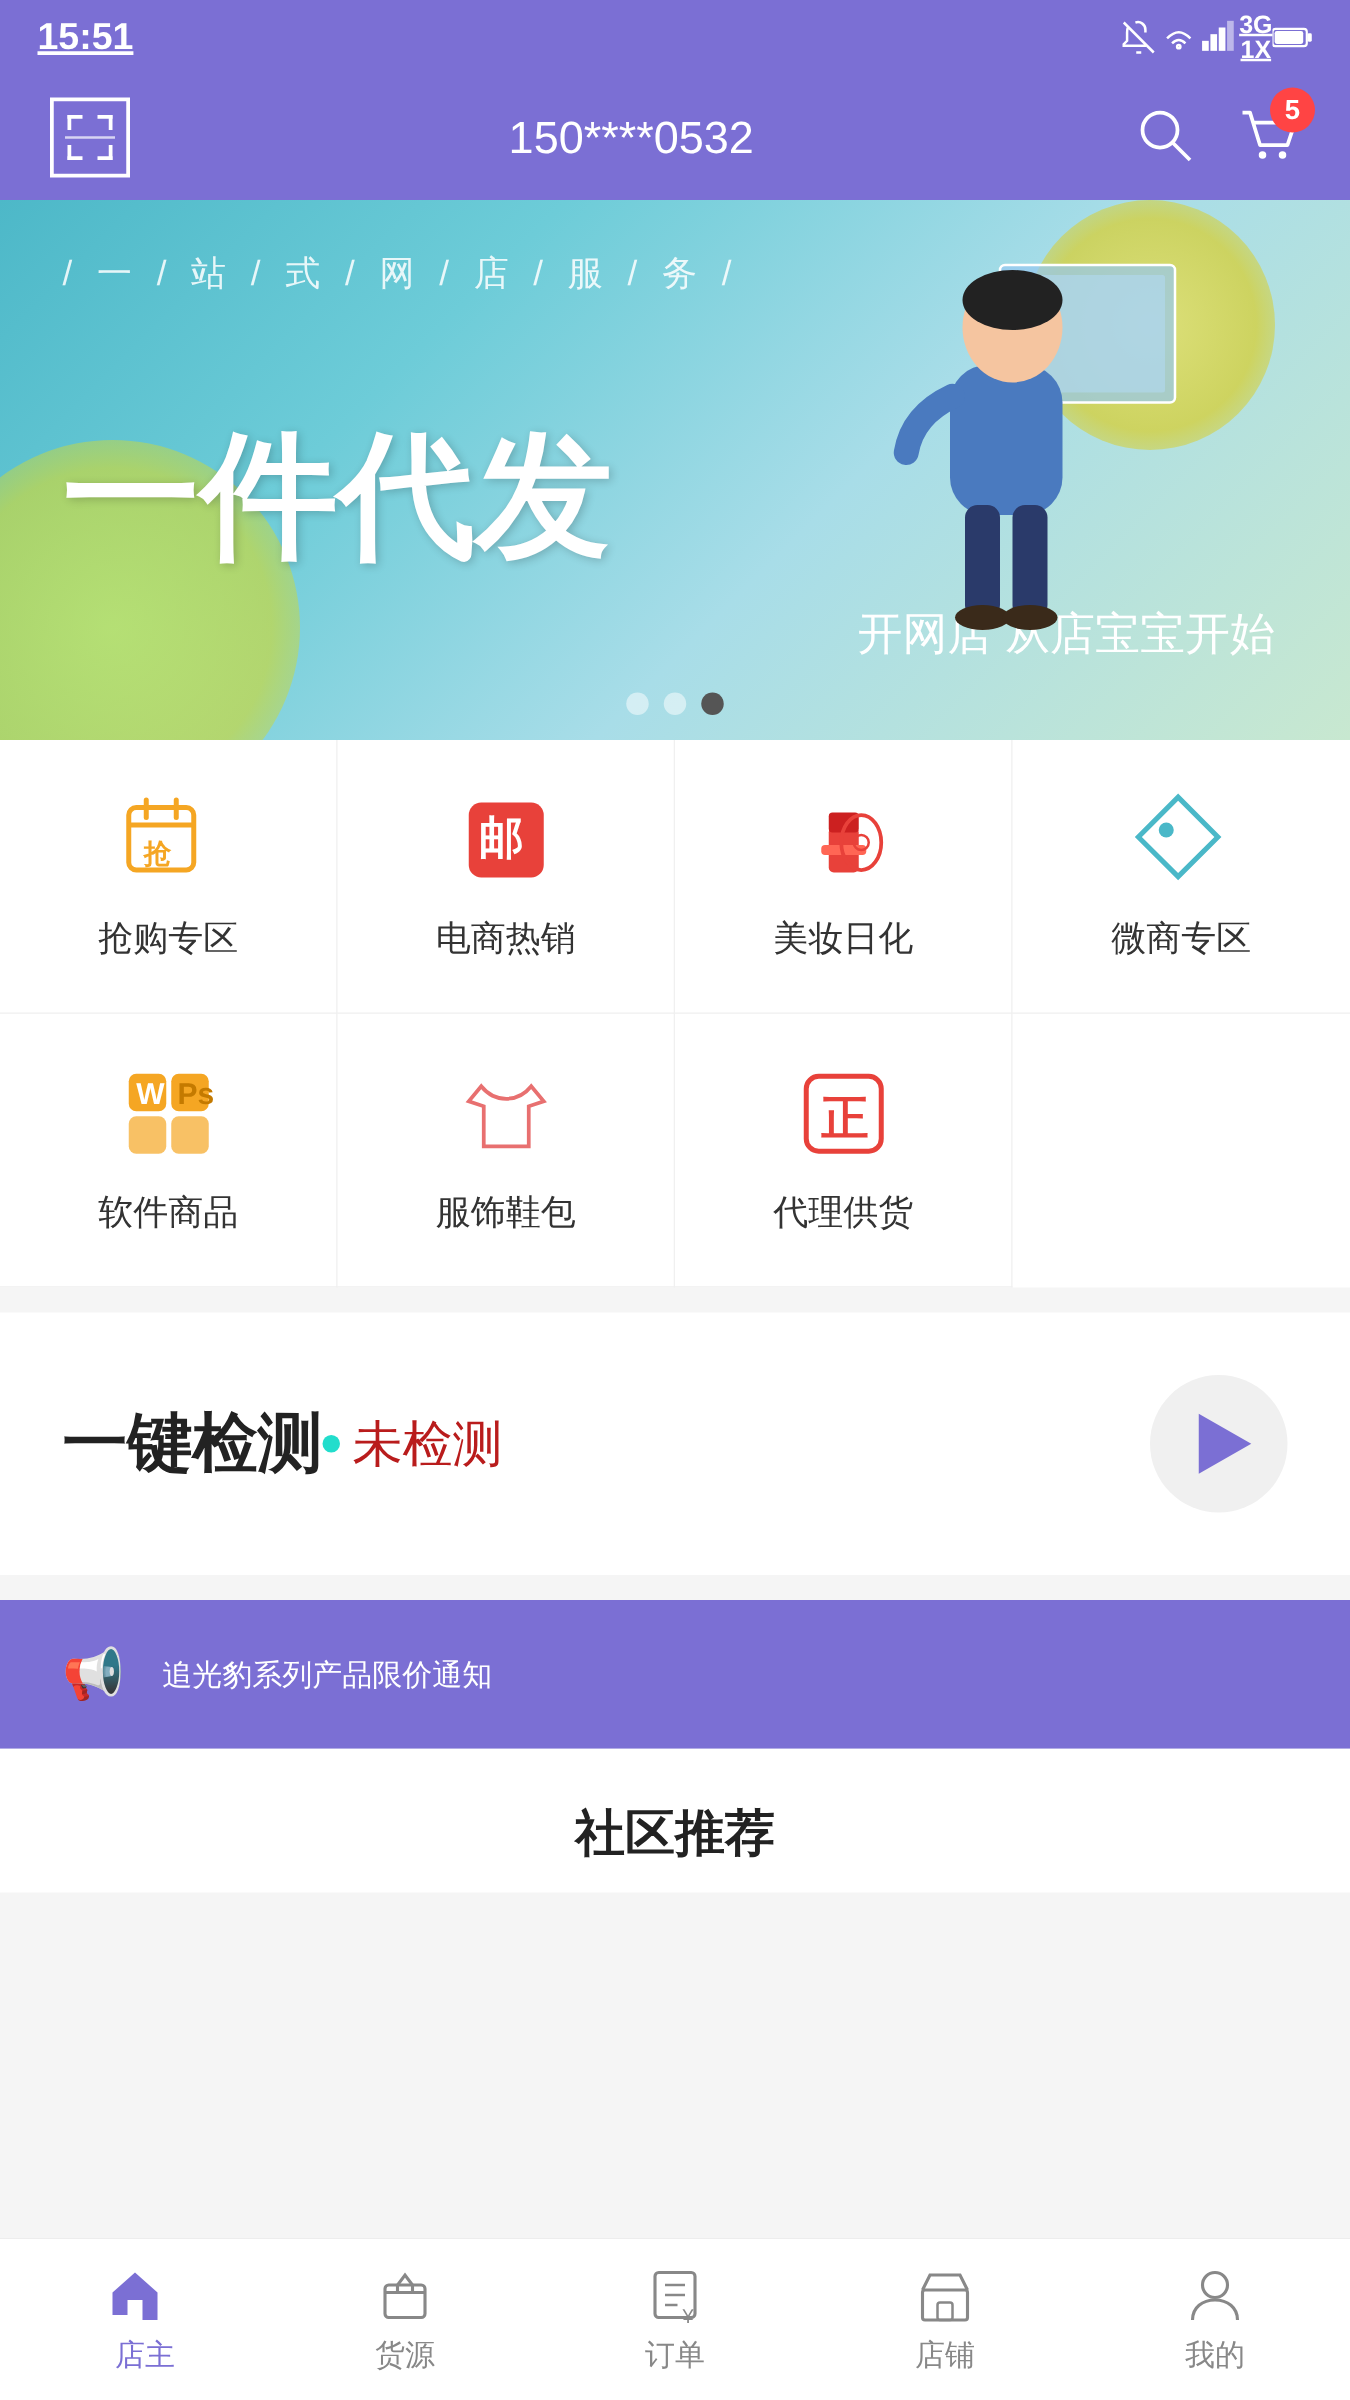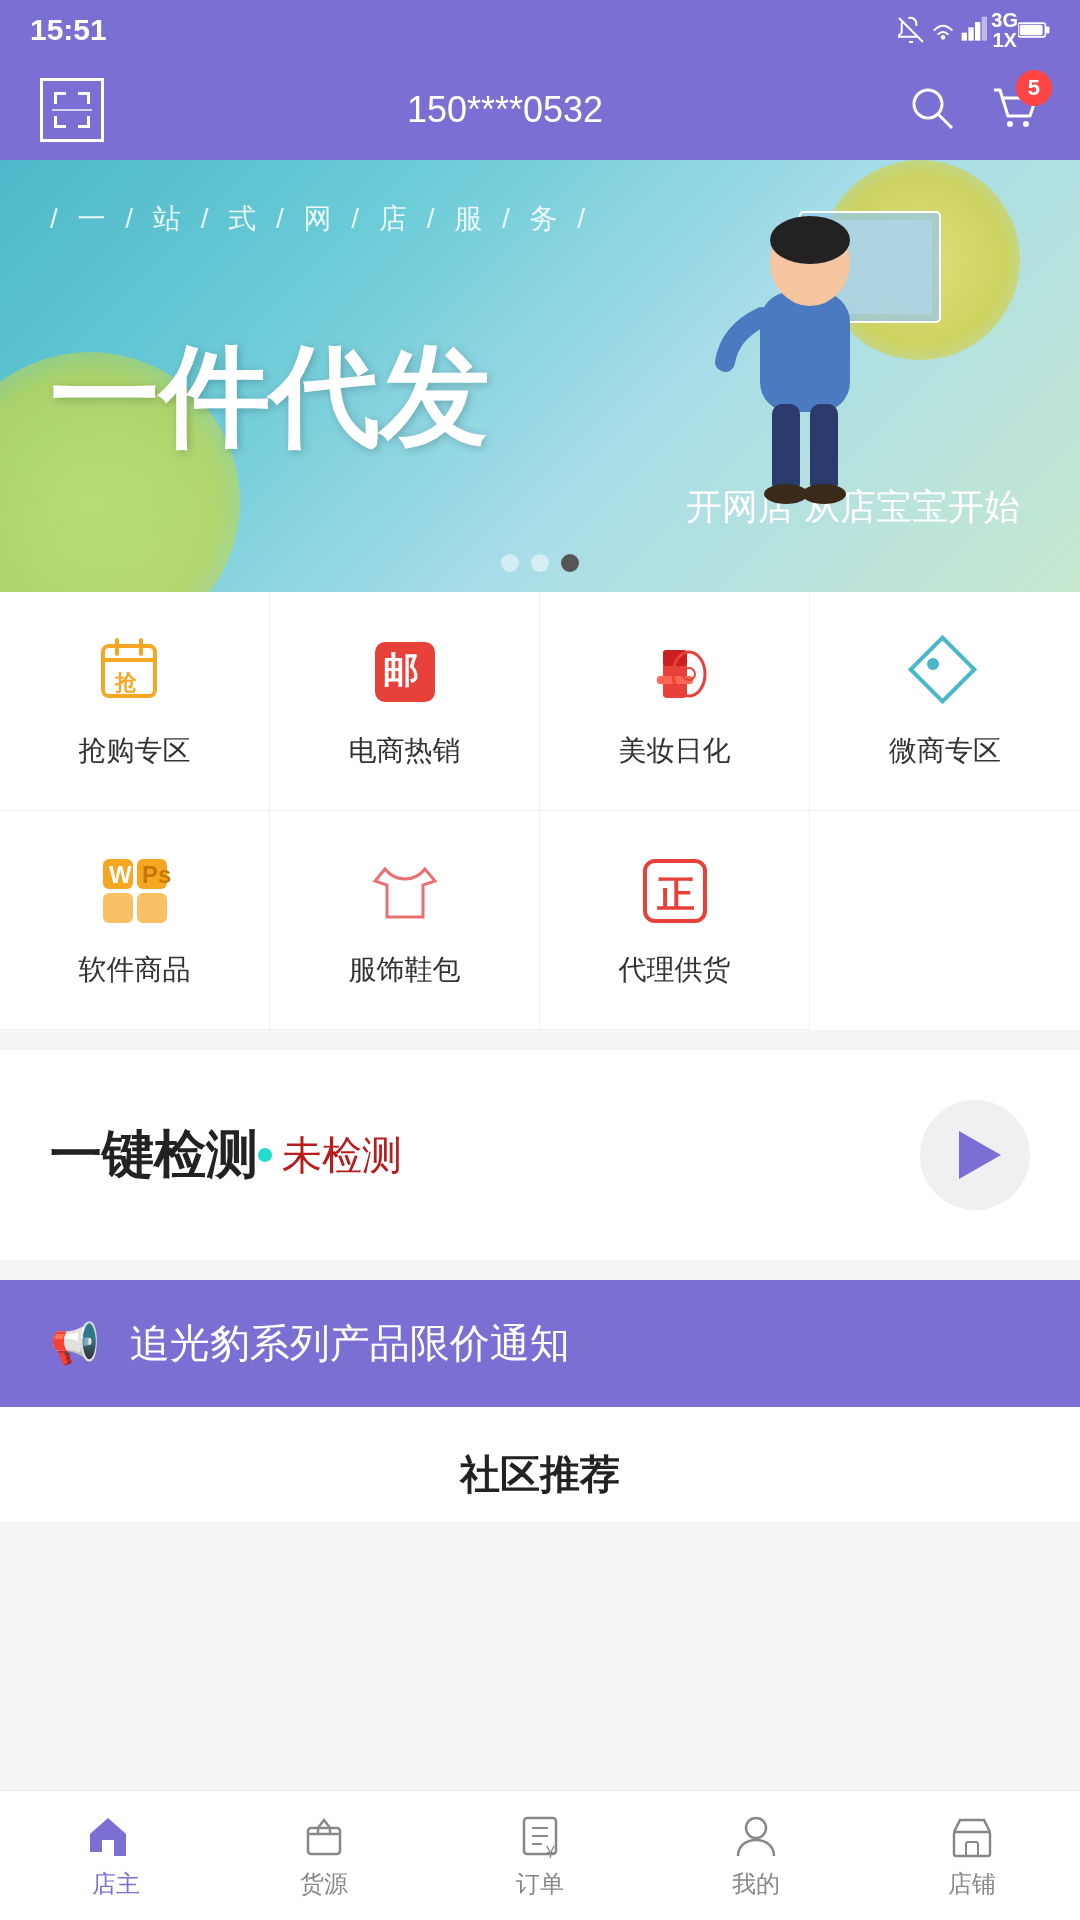--- a/index.html
+++ b/index.html
@@ -16,20 +16,21 @@
     .status-bar {
       background: #7b6fd4;
       height: 60px;
       display: flex;
       align-items: center;
       justify-content: space-between;
       padding: 0 30px;
       color: white;
       font-size: 28px;
       font-weight: 600;
+      text-decoration: underline;
     }
     .status-bar .time { font-size: 30px; font-weight: 700; }
     .status-icons { display: flex; align-items: center; }
     .status-icons svg { width: 32px; height: 32px; fill: white; }
 
     
     .header {
       background: #7b6fd4;
       height: 100px;
       display: flex;
@@ -151,21 +152,21 @@
     }
 
     
     .notice-banner {
       background: #7b6fd4;
       margin-top: 20px;
       padding: 36px 50px;
       display: flex; align-items: center; gap: 30px;
     }
     .notice-icon { color: white; font-size: 40px; }
-    .notice-text { color: white; font-size: 40px; }
+    .notice-text { color: white; font-size: 24px; }
 
     
     .section-title {
       background: white;
       padding: 40px 50px 20px;
       font-size: 40px; font-weight: 700; color: #222;
       text-align: center;
     }
 
     
@@ -405,28 +406,28 @@
       <line x1="16" y1="16" x2="32" y2="16" stroke="#888" stroke-width="2"></line>
       <line x1="16" y1="24" x2="32" y2="24" stroke="#888" stroke-width="2"></line>
       <line x1="16" y1="32" x2="26" y2="32" stroke="#888" stroke-width="2"></line>
       <text x="30" y="46" font-size="16" fill="#888">¥</text>
     </svg>
     <span class="nav-label">订单</span>
   </div>
 
   <div class="nav-item">
     <svg width="48" height="48" viewBox="0 0 48 48">
-      <circle cx="24" cy="16" r="10" stroke="#888" stroke-width="2.5" fill="none"></circle>
-      <path d="M6 44c0-10 8-16 18-16s18 6 18 16" stroke="#888" stroke-width="2.5" fill="none"></path>
-    </svg>
-    <span class="nav-label">我的</span>
-  </div>
-
-  <div class="nav-item">
-    <svg width="48" height="48" viewBox="0 0 48 48">
       <rect x="6" y="20" width="36" height="24" rx="2" stroke="#888" stroke-width="2.5" fill="none"></rect>
       <path d="M6 20l6-12h24l6 12" stroke="#888" stroke-width="2.5" fill="none"></path>
       <rect x="18" y="30" width="12" height="14" rx="2" stroke="#888" stroke-width="2" fill="none"></rect>
     </svg>
     <span class="nav-label">店铺</span>
   </div>
 
+  <div class="nav-item">
+    <svg width="48" height="48" viewBox="0 0 48 48">
+      <circle cx="24" cy="16" r="10" stroke="#888" stroke-width="2.5" fill="none"></circle>
+      <path d="M6 44c0-10 8-16 18-16s18 6 18 16" stroke="#888" stroke-width="2.5" fill="none"></path>
+    </svg>
+    <span class="nav-label">我的</span>
+  </div>
+
 </div>
 
 </body></html>

